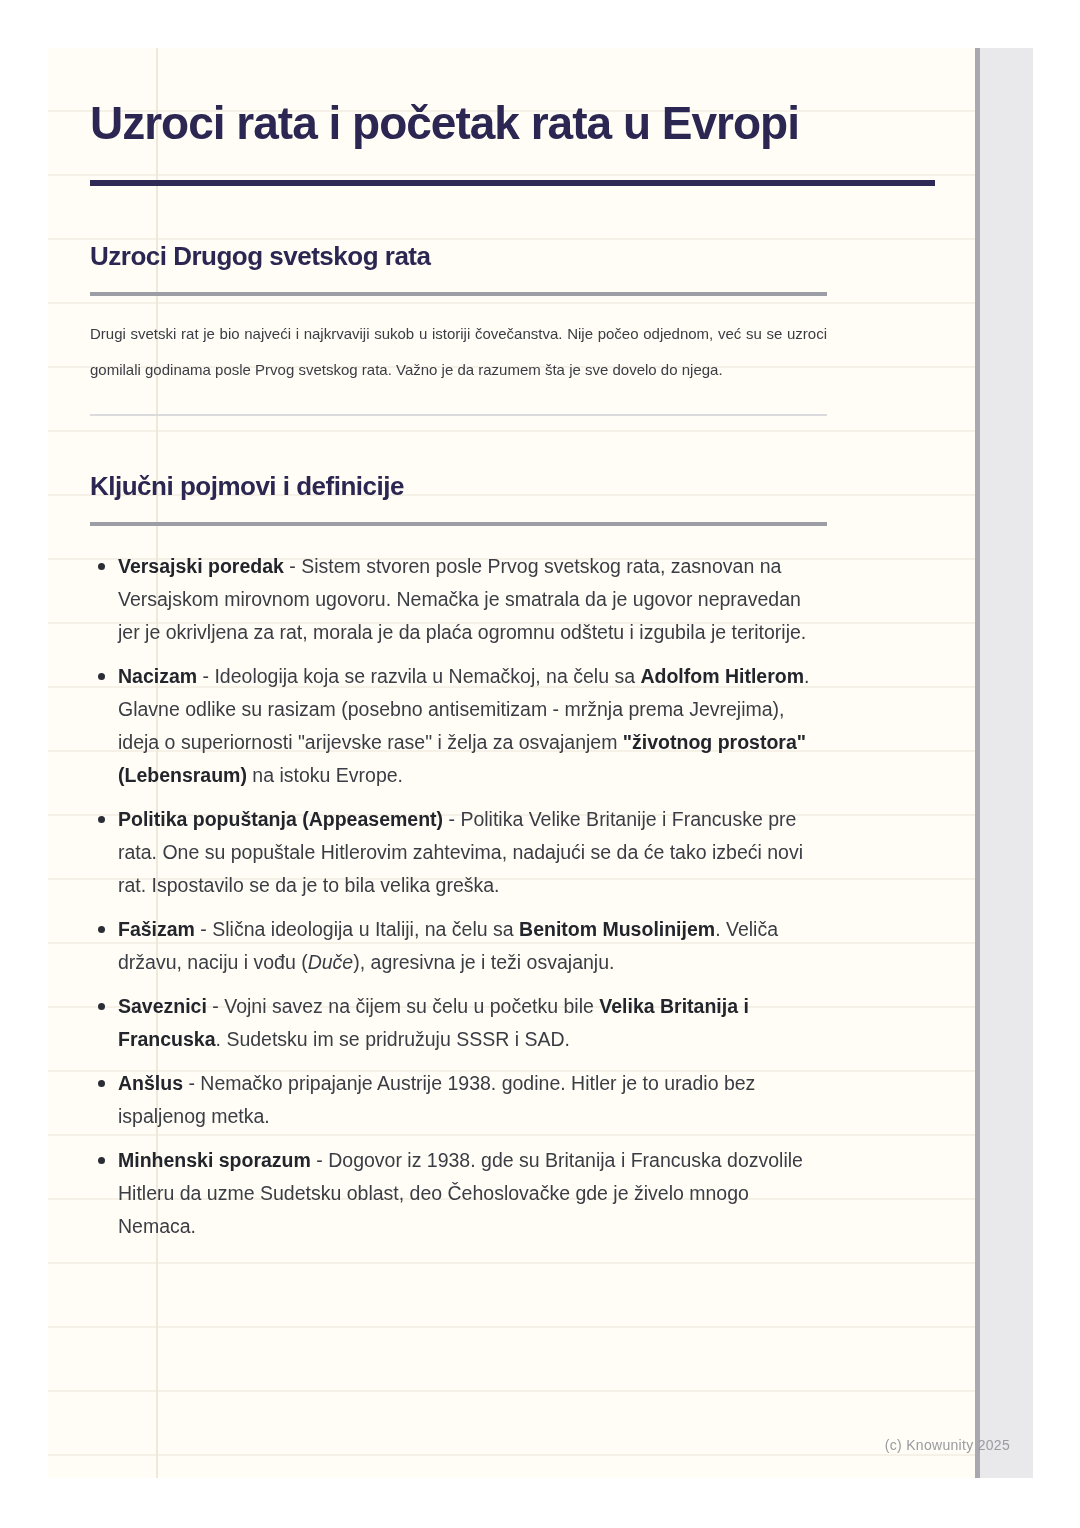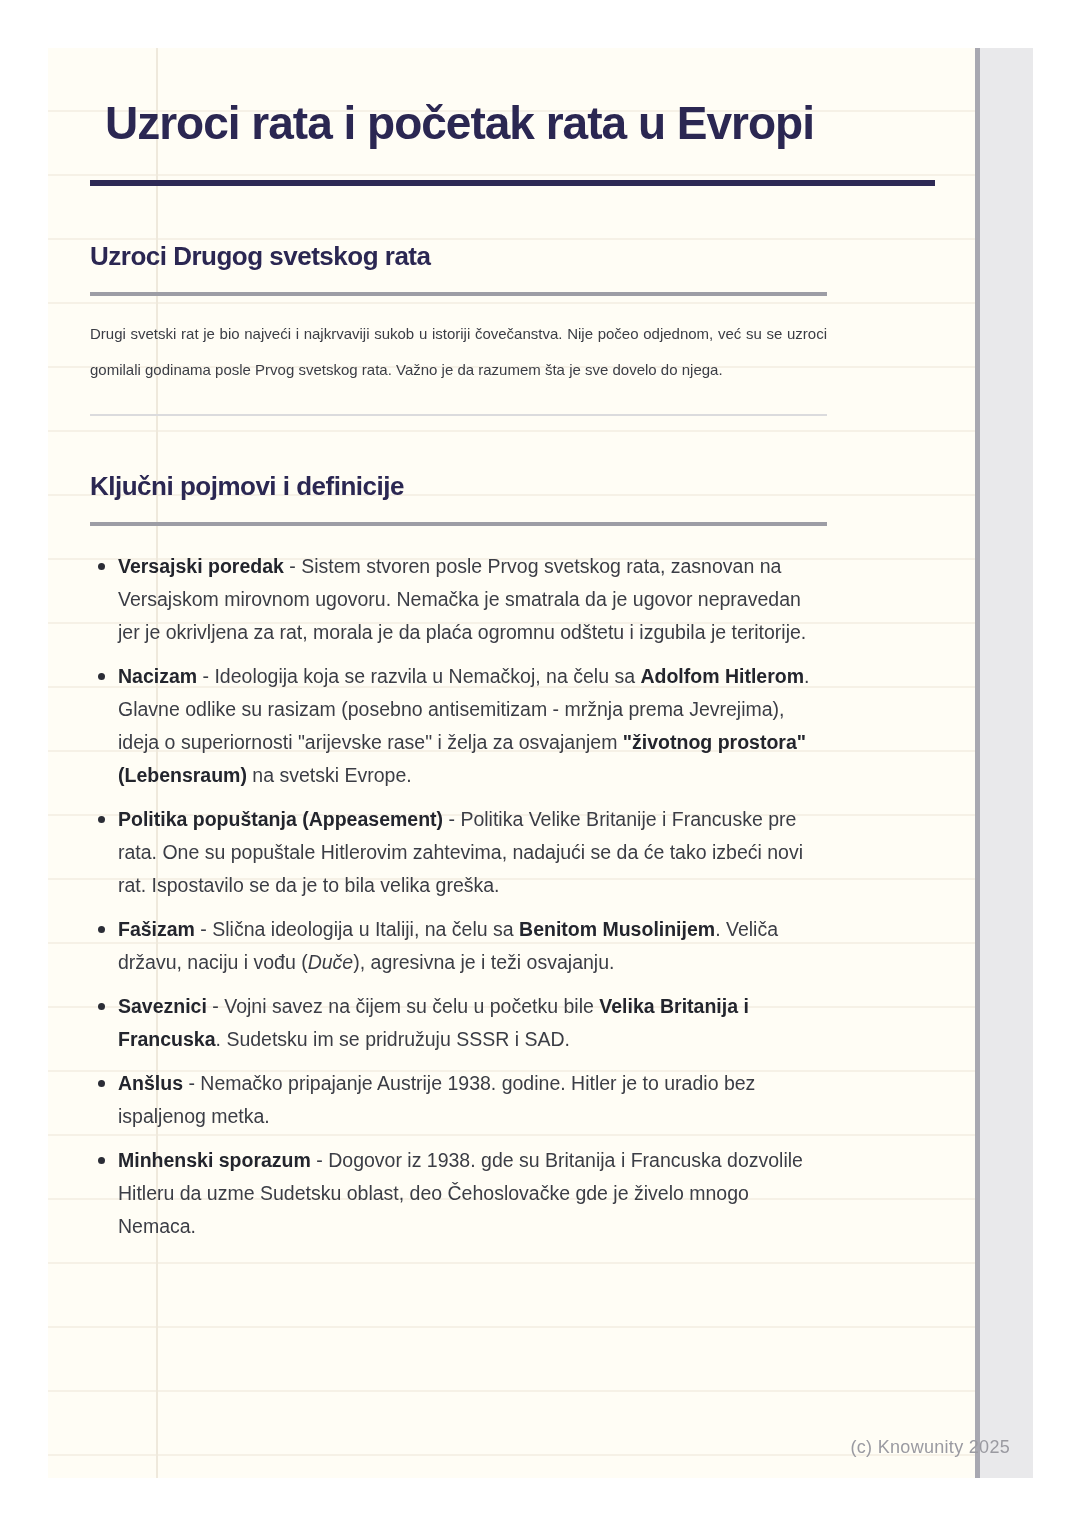--- a/index.html
+++ b/index.html
@@ -20,21 +20,20 @@
     position:absolute; left:975px; top:48px; width:58px; height:1430px;
     background:#e9e9eb; border-left:5px solid #a8a8b1;
   }
 
   .content { position:absolute; left:42px; top:0; width:745px; }
 
   .doc-title {
     margin-top:44px; width:800px;
     font-size:46px; line-height:63px; font-weight:bold; letter-spacing:-1px;
     color:#2b2752;
-    margin-left:15px;
   }
   .title-rule { margin-top:25px; width:845px; height:6px; background:#2e2a55; }
 
   .section-heading {
     margin-top:50px;
     font-size:26px; line-height:40px; font-weight:bold; letter-spacing:-0.5px;
     color:#2b2752;
   }
   .heading-rule { margin-top:16px; width:737px; height:4px; background:#9d9da5; }
 
@@ -53,21 +52,21 @@
   }
   .definitions-list li::before {
     content:""; position:absolute; left:8px; top:13px;
     width:7px; height:7px; border-radius:50%; background:#2b2d36;
   }
   .definitions-list .b { font-weight:bold; color:#23252d; }
   .definitions-list .i { font-style:italic; }
 
   .footer-credit {
     position:absolute; right:70px; top:1437px;
-    font-size:18px; color:#9a9aa1; letter-spacing:0.3px;
+    font-size:14px; color:#9a9aa1; letter-spacing:0.3px;
   }
 </style>
 </head>
 <body>
 
 <div class="canvas">
 
   <div class="page">
     <div class="content">
 
@@ -79,21 +78,21 @@
 
       <p class="body-paragraph">Drugi svetski rat je bio najveći i najkrvaviji sukob u istoriji čovečanstva. Nije počeo odjednom, već su se uzroci gomilali godinama posle Prvog svetskog rata. Važno je da razumem šta je sve dovelo do njega.</p>
 
       <div class="soft-divider"></div>
 
       <h2 class="section-heading">Ključni pojmovi i definicije</h2>
       <div class="heading-rule"></div>
 
       <ul class="definitions-list">
           <li><span class="b">Versajski poredak</span><span> - Sistem stvoren posle Prvog svetskog rata, zasnovan na Versajskom mirovnom ugovoru. Nemačka je smatrala da je ugovor nepravedan jer je okrivljena za rat, morala je da plaća ogromnu odštetu i izgubila je teritorije.</span></li>
-          <li><span class="b">Nacizam</span><span> - Ideologija koja se razvila u Nemačkoj, na čelu sa </span><span class="b">Adolfom Hitlerom</span><span>. Glavne odlike su rasizam (posebno antisemitizam - mržnja prema Jevrejima), ideja o superiornosti "arijevske rase" i želja za osvajanjem </span><span class="b">"životnog prostora" (Lebensraum)</span><span> na svetski Evrope.</span></li>
+          <li><span class="b">Nacizam</span><span> - Ideologija koja se razvila u Nemačkoj, na čelu sa </span><span class="b">Adolfom Hitlerom</span><span>. Glavne odlike su rasizam (posebno antisemitizam - mržnja prema Jevrejima), ideja o superiornosti "arijevske rase" i želja za osvajanjem </span><span class="b">"životnog prostora" (Lebensraum)</span><span> na istoku Evrope.</span></li>
           <li><span class="b">Politika popuštanja (Appeasement)</span><span> - Politika Velike Britanije i Francuske pre rata. One su popuštale Hitlerovim zahtevima, nadajući se da će tako izbeći novi rat. Ispostavilo se da je to bila velika greška.</span></li>
           <li><span class="b">Fašizam</span><span> - Slična ideologija u Italiji, na čelu sa </span><span class="b">Benitom Musolinijem</span><span>. Veliča državu, naciju i vođu (</span><span class="i">Duče</span><span>), agresivna je i teži osvajanju.</span></li>
           <li><span class="b">Saveznici</span><span> - Vojni savez na čijem su čelu u početku bile </span><span class="b">Velika Britanija i Francuska</span><span>. Sudetsku im se pridružuju SSSR i SAD.</span></li>
           <li><span class="b">Anšlus</span><span> - Nemačko pripajanje Austrije 1938. godine. Hitler je to uradio bez ispaljenog metka.</span></li>
           <li><span class="b">Minhenski sporazum</span><span> - Dogovor iz 1938. gde su Britanija i Francuska dozvolile Hitleru da uzme Sudetsku oblast, deo Čehoslovačke gde je živelo mnogo Nemaca.</span></li>
         </ul>
 
     </div>
   </div>
 

